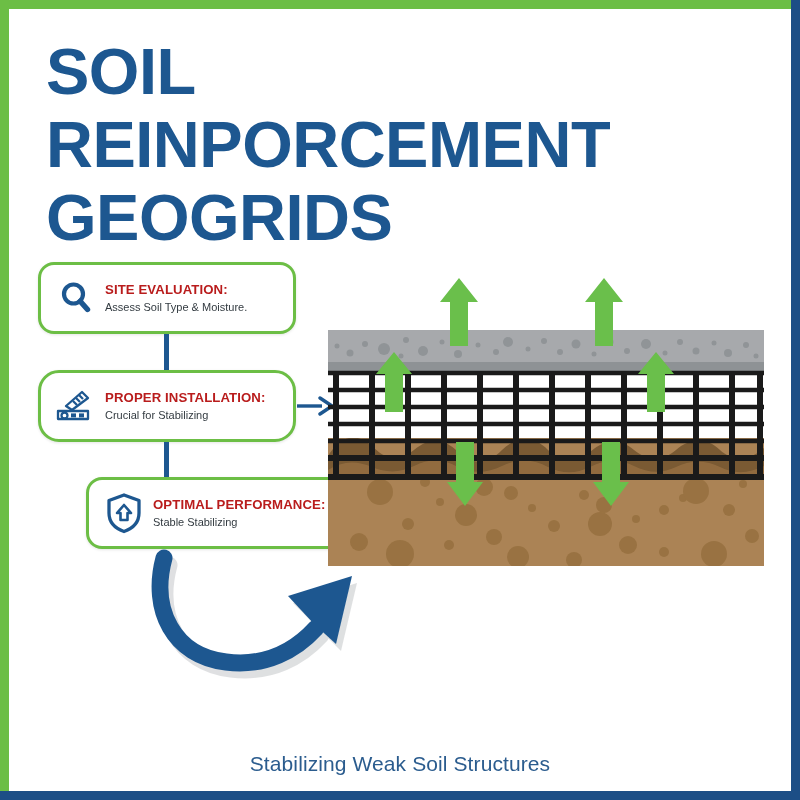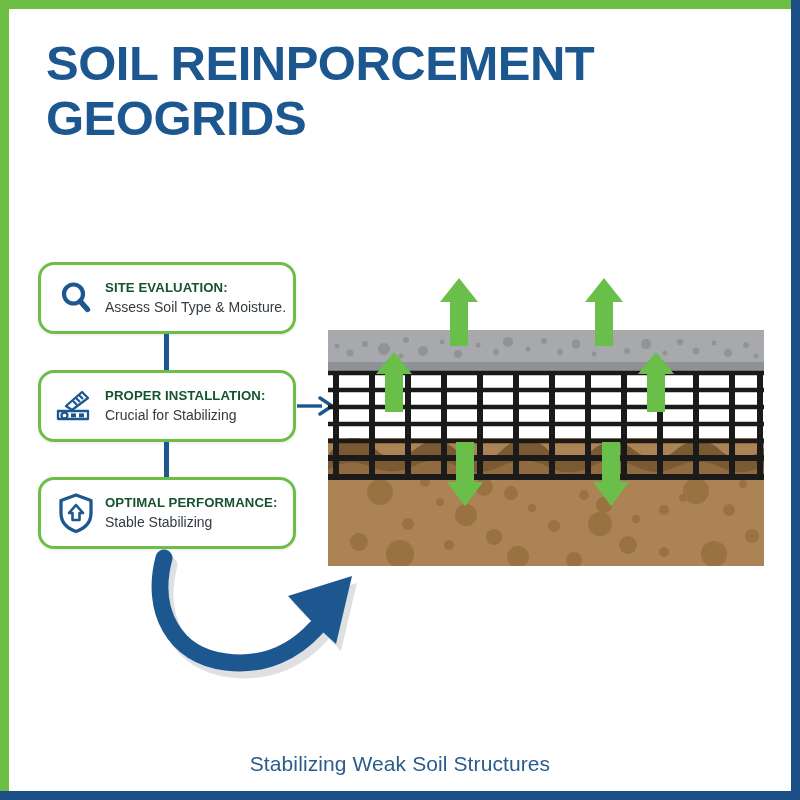--- a/index.html
+++ b/index.html
@@ -50,21 +50,21 @@
     width: 782px; height: 782px;
     background: #ffffff;
   }
 
   
   .title {
     position: absolute;
     left: 46px;
     top: 36px;
     width: 600px;
-    font-size: 49px;
+    font-size: 65px;
     line-height: 1.12;
     font-weight: bold;
     letter-spacing: -0.5px;
     color: #1d5790;
     text-transform: uppercase;
     white-space: pre-line;
   }
 
   
   .card {
@@ -74,46 +74,46 @@
     border: 3px solid #6cbe45;
     border-radius: 16px;
     background: #ffffff;
     box-sizing: border-box;
     display: flex;
     align-items: center;
     padding: 0 10px 0 12px;
     box-shadow: 0 1px 3px rgba(0,0,0,0.10);
   }
   .card-1 { top: 262px; height: 72px; }
-  .card-2 { top: 370px; height: 72px; }
-  .card-3 { top: 477px; height: 72px; }
+  .card-2 { top: 370px; height: 72px; border-radius: 21px; }
+  .card-3 { top: 477px; height: 72px; margin-left: 48px; }
 
   .card-icon {
     flex: 0 0 auto;
     width: 46px;
     height: 46px;
     display: flex;
     align-items: center;
     justify-content: center;
     margin-right: 6px;
   }
   .card-text {
     flex: 1 1 auto;
     min-width: 0;
   }
   .card-heading {
     font-size: 13.2px;
     font-weight: bold;
-    color: #14532d;
+    color: #b91c1c;
     letter-spacing: 0.1px;
     line-height: 1.25;
     white-space: nowrap;
   }
   .card-body {
-    font-size: 14px;
+    font-size: 11px;
     color: #333b41;
     line-height: 1.3;
     margin-top: 1px;
     white-space: nowrap;
   }
 
   
   .connector {
     position: absolute;
     left: 164px;

